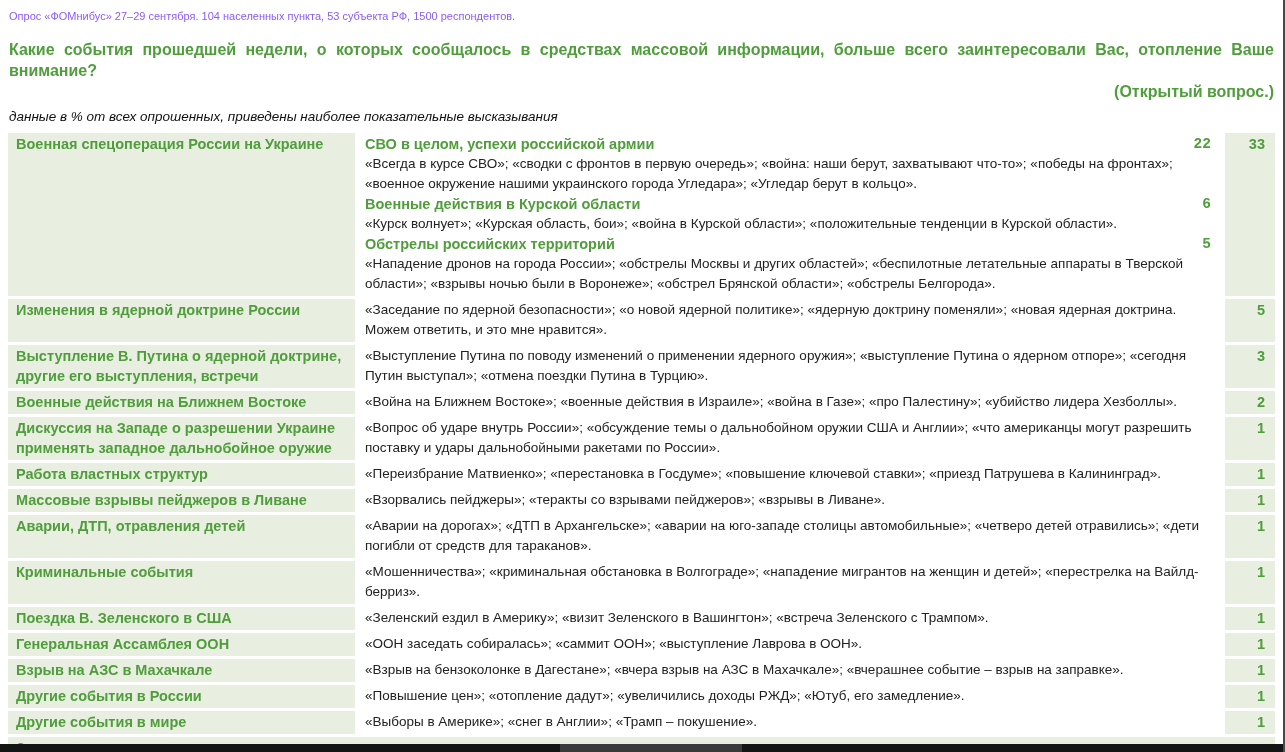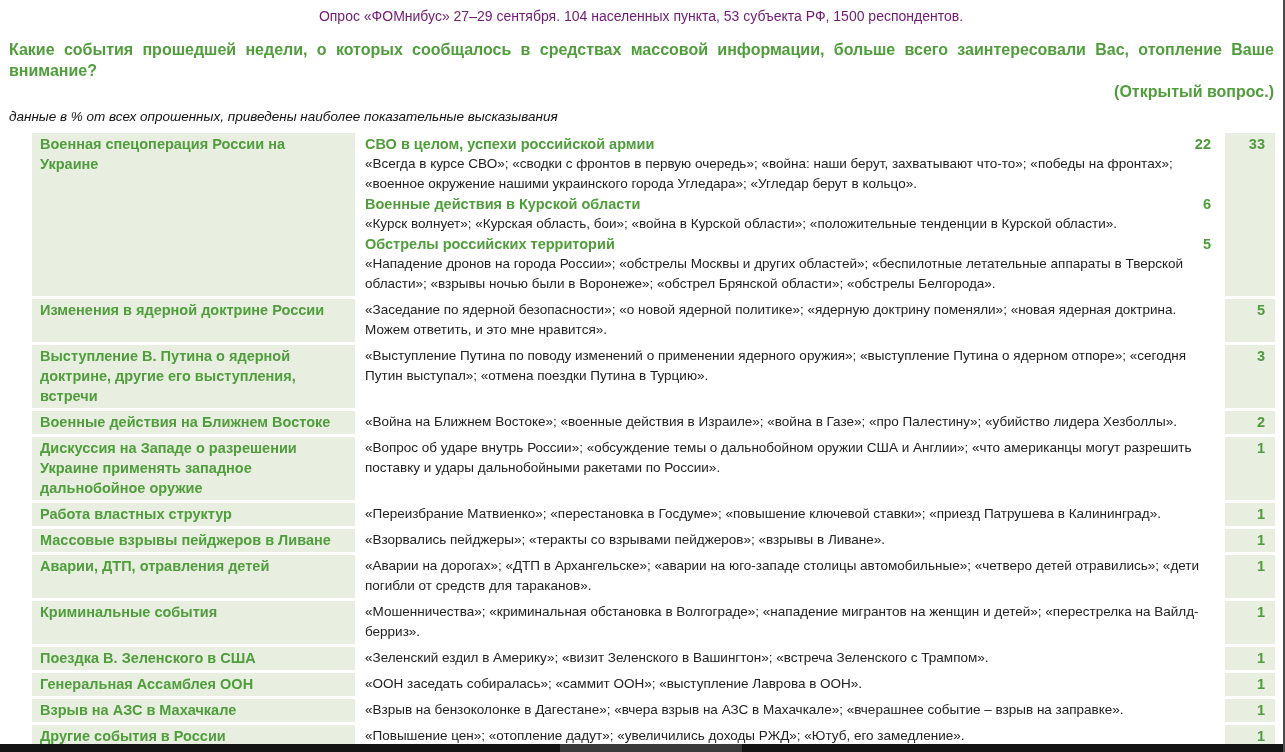--- a/index.html
+++ b/index.html
@@ -12,24 +12,23 @@
   body{
     font-family:"Liberation Sans", sans-serif;
     background:#ffffff;
     color:var(--ink);
     position:relative;
     overflow:hidden;
     border-right:2px solid #4a4a4a;
   }
   .meta{
     padding:7px 10px 0 9px;
-    font-size:14px;
+    font-size:11px;
     line-height:18px;
-    color:#701a75;
-    text-align:center;
+    color:#8b5cf6;
   }
   .question{
     margin:14px 9px 0 9px;
     color:var(--green);
     font-weight:bold;
     font-size:16px;
     line-height:21px;
   }
   .q1{text-align:justify;text-align-last:justify;}
   .q2{text-align:right;}
@@ -52,21 +51,20 @@
     align-items:stretch;
   }
   .cat-cell{
     grid-column:1;
     background:var(--cellbg);
     color:var(--green);
     font-weight:bold;
     font-size:14.5px;
     line-height:20px;
     padding:1px 8px 2px 8px;
-    margin-left:24px;
   }
   .quote-cell{
     grid-column:3;
     font-size:13.5px;
     line-height:20px;
     padding:1px 0 2px 0;
     color:#222;
   }
   .total-cell{
     grid-column:5;
@@ -82,21 +80,21 @@
   .subhead{
     display:flex;
     justify-content:space-between;
     align-items:flex-start;
     color:var(--green);
     font-weight:bold;
     font-size:14.5px;
     line-height:20px;
   }
   .sublabel{flex:1 1 auto;}
-  .subval{flex:0 0 auto;padding-left:8px;}
+  .subval{flex:0 0 auto;padding-left:8px;font-family:Liberation Mono, monospace;}
   .subquotes{
     font-size:13.5px;
     line-height:20px;
     color:#222;
   }
   .summary-row{
     background:var(--cellbg);
     display:flex;
     align-items:center;
     min-height:22px;

